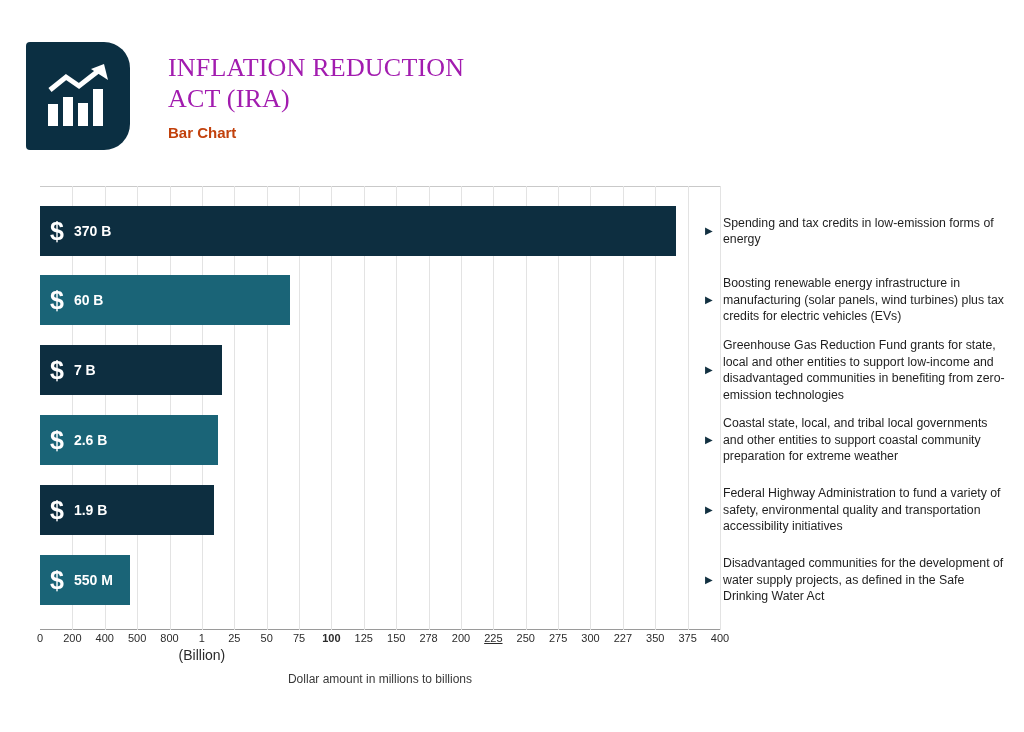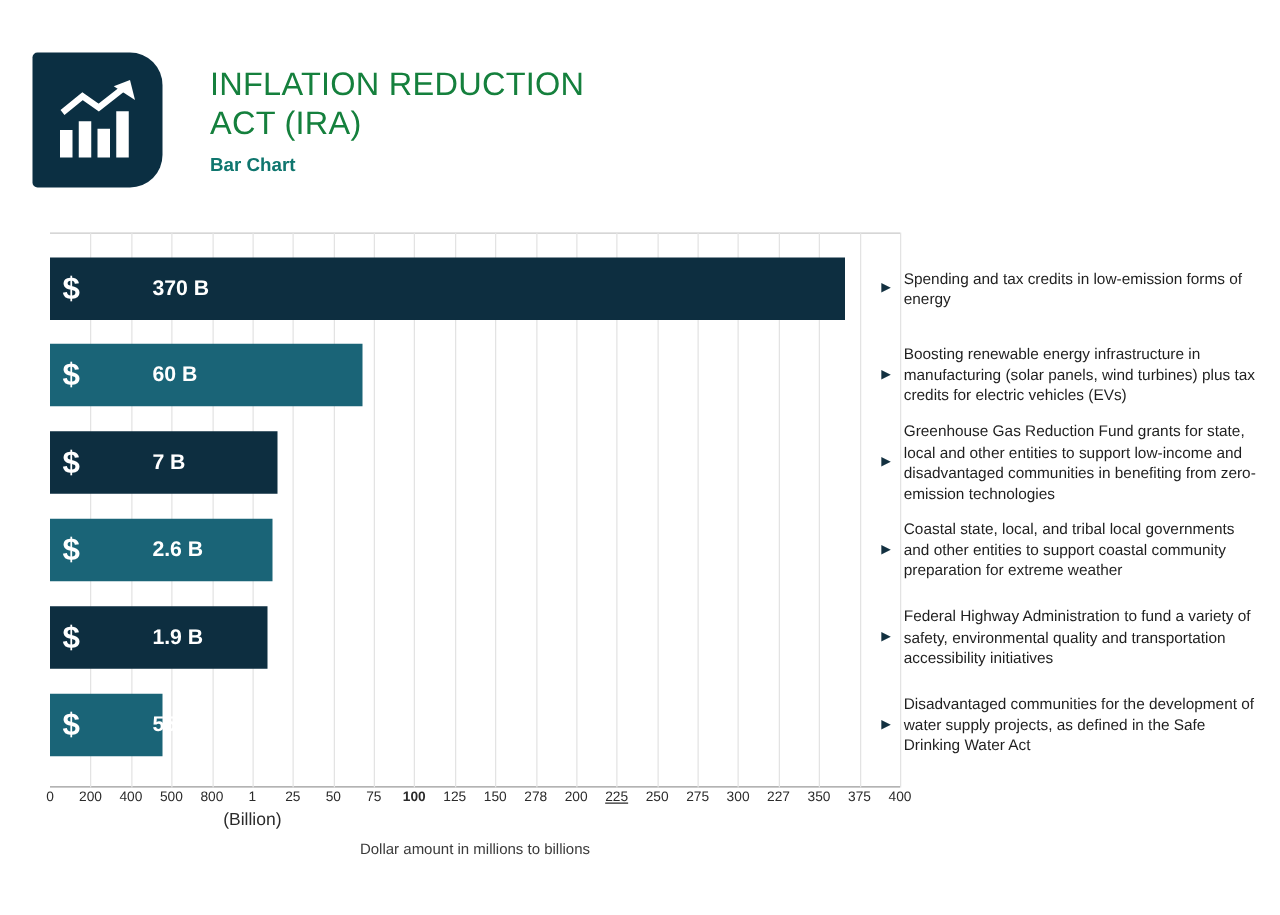--- a/index.html
+++ b/index.html
@@ -37,29 +37,30 @@
     left: 20px;
     top: 22px;
   }
   .title-wrap {
     margin-left: 38px;
     padding-top: 10px;
   }
   .title {
     font-size: 26px;
     line-height: 31px;
-    color: #15803d;
+    color: #a21caf;
     letter-spacing: .2px;
     max-width: 340px;
+    font-family: Liberation Serif, serif;
   }
   .subtitle {
     margin-top: 10px;
     font-size: 15px;
     font-weight: bold;
-    color: #0f766e;
+    color: #c2410c;
   }
 
   
   .chart {
     position: absolute;
     left: 40px;
     top: 186px;
     width: 680px;
     height: 444px;
   }
@@ -100,25 +101,24 @@
     box-sizing: border-box;
     padding-left: 10px;
   }
   .bar .dollar {
     font-size: 25px;
     font-weight: bold;
     color: #ffffff;
     margin-right: 10px;
   }
   .bar .value {
-    font-size: 17px;
+    font-size: 14px;
     font-weight: bold;
     color: #ffffff;
     white-space: nowrap;
-    margin-left: 48px;
   }
 
   
   .ticks {
     position: absolute;
     left: 40px;
     top: 632px;
     width: 680px;
     height: 20px;
   }

